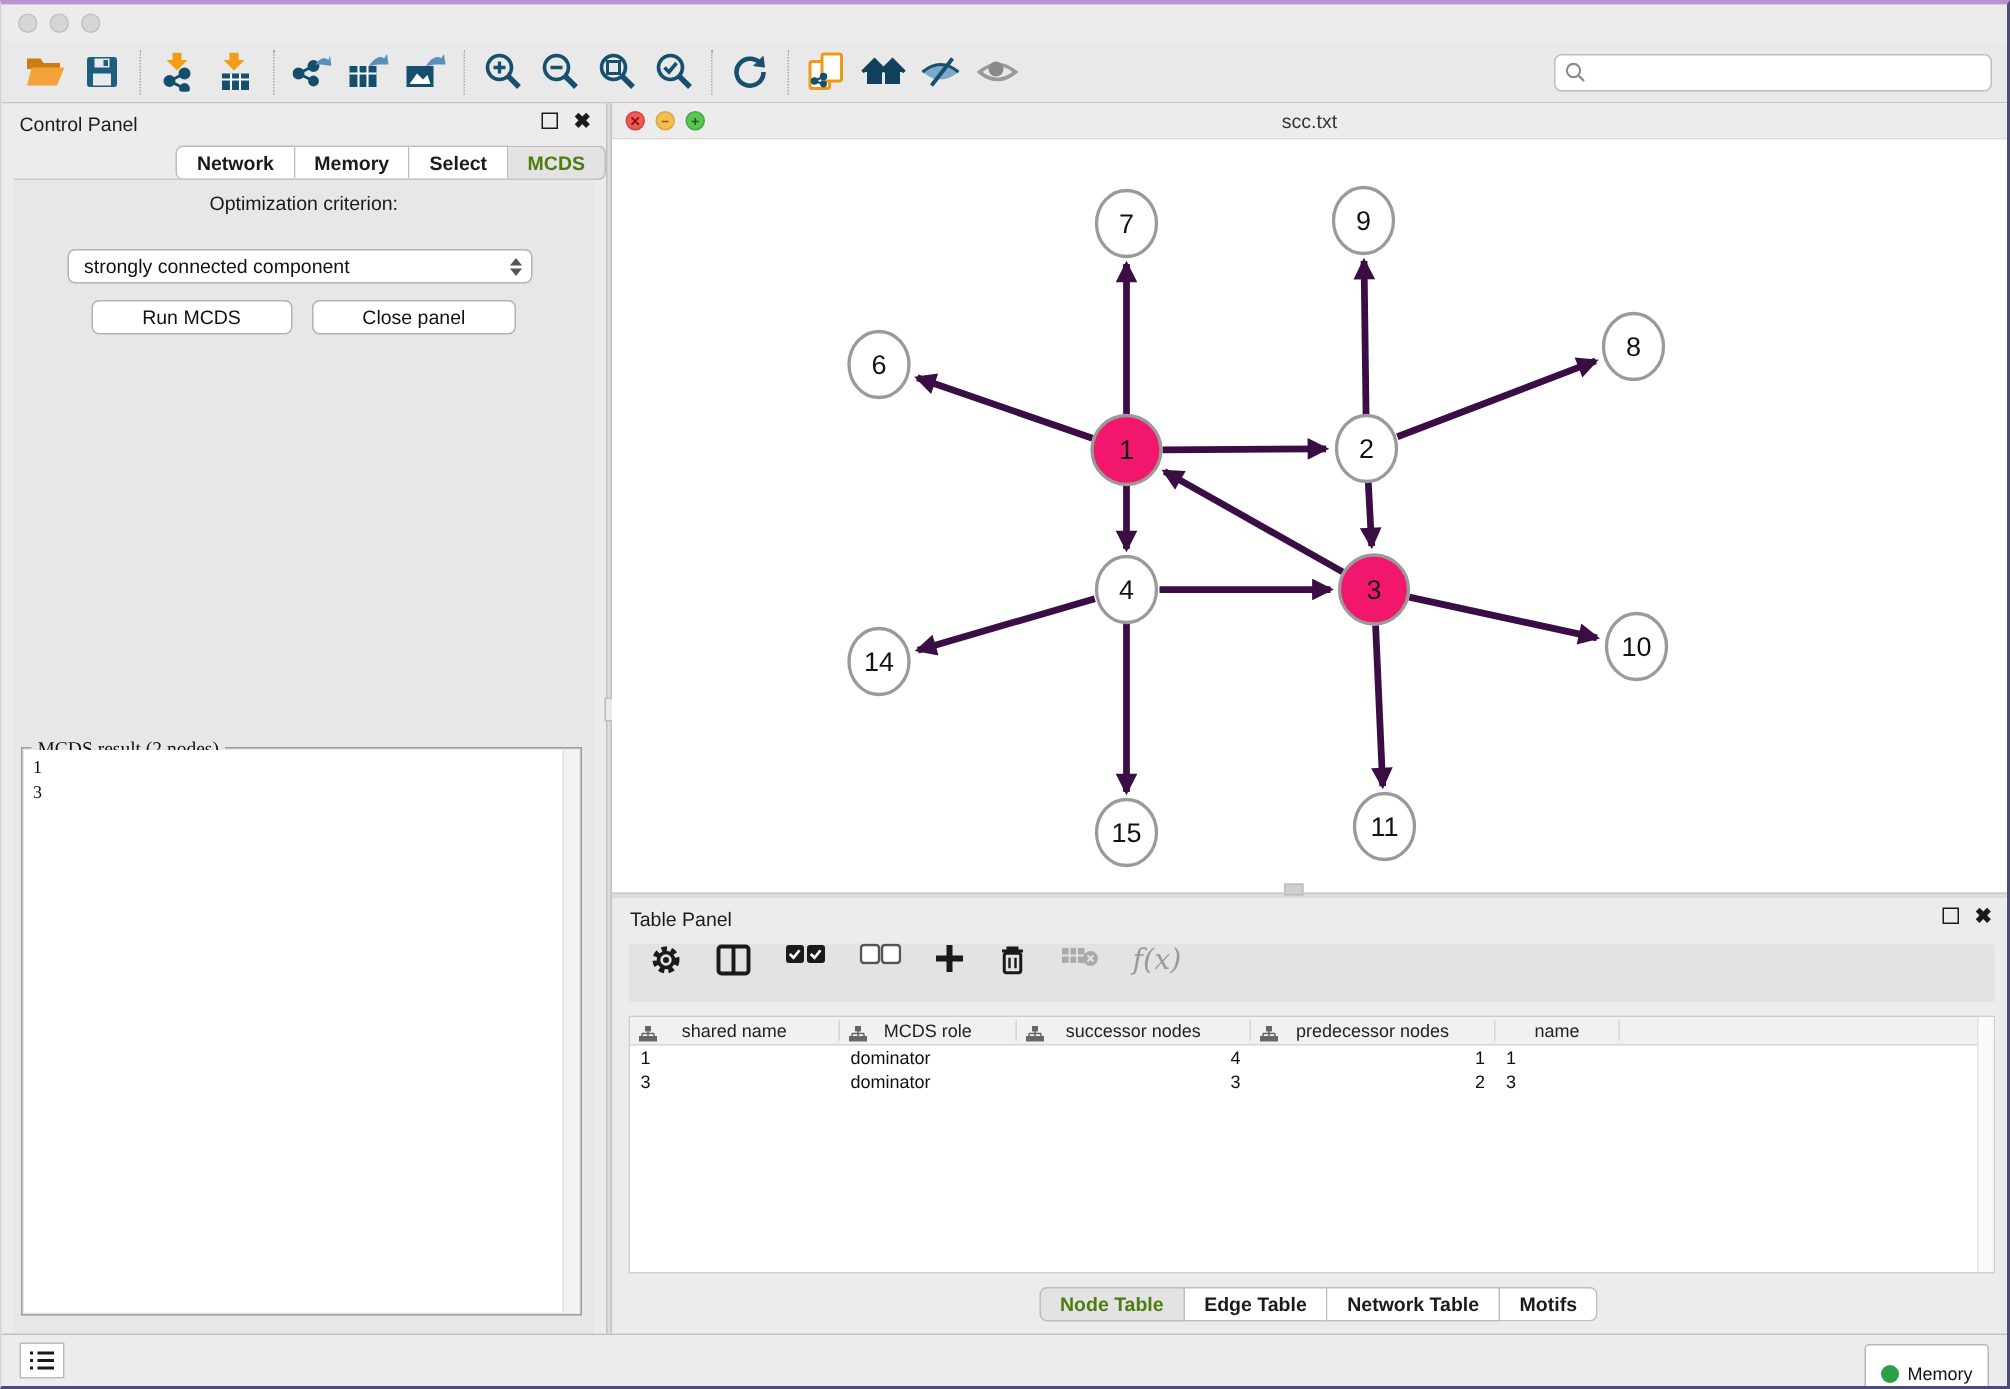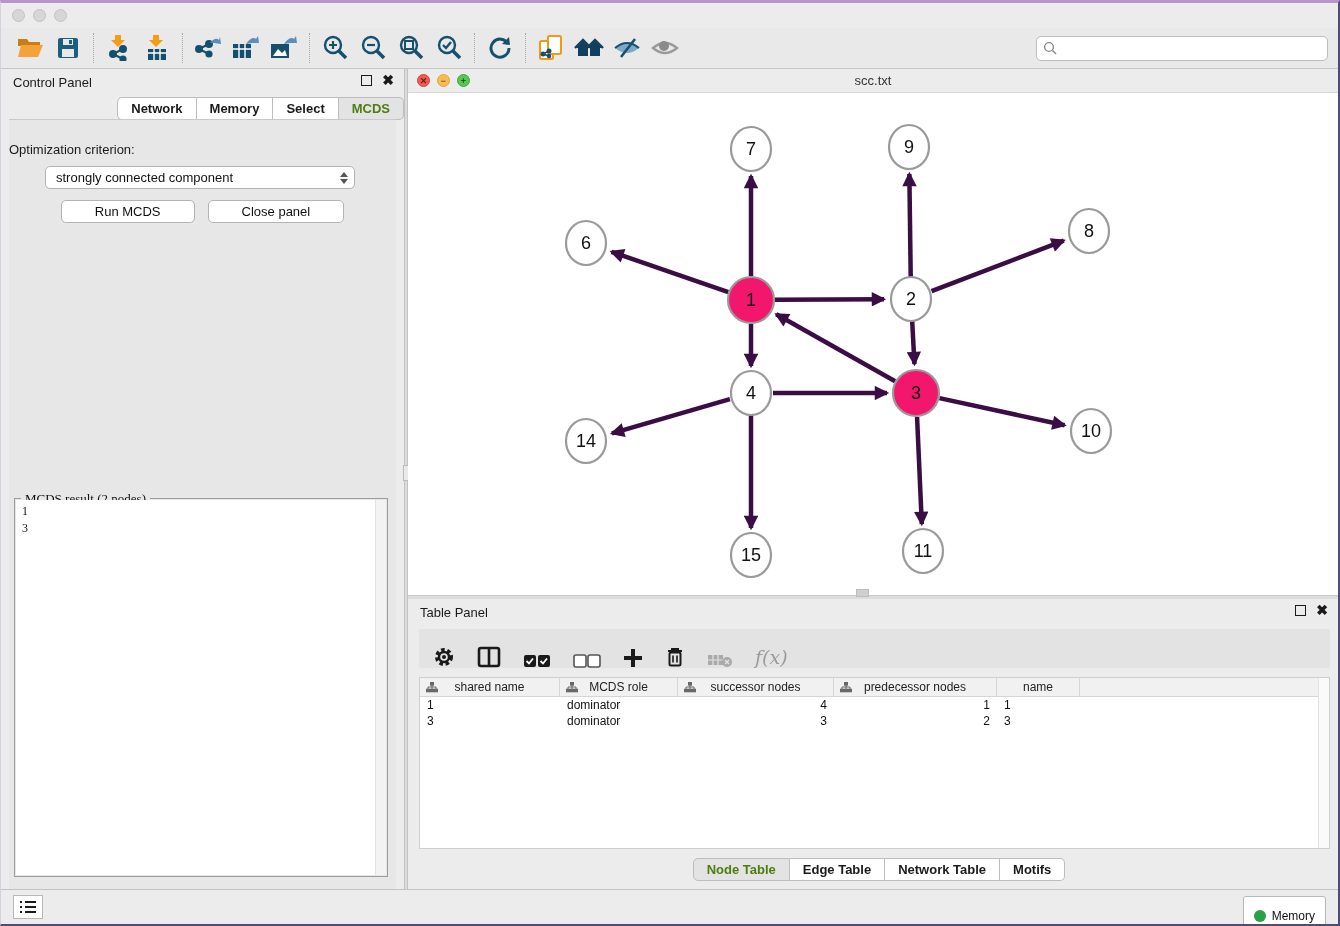--- a/index.html
+++ b/index.html
@@ -38,21 +38,21 @@
 
   .seg { display:flex; justify-content:flex-end; }
   .seg .tab { background:#fff; border:1px solid #bdbdbd; border-left:none; padding:3px 13px;
     font-size:13px; font-weight:600; color:#1a1a1a; }
   .seg .tab:first-child { border-left:1px solid #bdbdbd; border-radius:5px 0 0 5px; }
   .seg .tab:last-child { border-radius:0 5px 5px 0; }
   .seg .tab.active { background:#e3e3e3; color:#4d7c0f; }
 
   .cp-content { position:absolute; left:8px; right:8px; top:50px; bottom:0; background:#e7e7e7;
     border-top:1px solid #c9c9c9; }
-  .opt-label { text-align:left; margin-top:22px; font-size:13px; color:#1a1a1a; }
+  .opt-label { text-align:center; margin-top:8px; font-size:13px; color:#1a1a1a; }
   .select { position:absolute; left:36px; right:41px; top:46px; height:23px; background:#fff;
     border:1px solid #b3b3b3; border-radius:5px; display:flex; align-items:center;
     padding:0 6px 0 10px; font-size:13px; color:#111;justify-content:center; }
   .stepper { margin-left:auto; display:flex; flex-direction:column; gap:2px; align-items:center; }
   .tri-up { width:0; height:0; border-left:4px solid transparent; border-right:4px solid transparent; border-bottom:5px solid #555; }
   .tri-dn { width:0; height:0; border-left:4px solid transparent; border-right:4px solid transparent; border-top:5px solid #555; }
   .btnrow { position:absolute; left:0; right:0; top:80px; display:flex; justify-content:center; gap:13px; }
   .btn { background:#fff; border:1px solid #b3b3b3; border-radius:5px; font-size:13px; padding:3px 33px; color:#111; }
 
   .groupbox { position:absolute; left:5px; right:8px; top:378px; bottom:12px; border:1px solid #9c9c9c;font-family:Liberation Serif, serif; }
@@ -75,26 +75,26 @@
   .mac-group { position:absolute; left:9px; top:5px; display:flex; gap:7px; }
   .mac { width:13px; height:13px; border-radius:50%; font-size:9px; font-weight:bold; display:flex; align-items:center; justify-content:center; }
   .mac.red { background:#ee5c55; border:1px solid #ce453c; color:#7d1713; }
   .mac.yellow { background:#f5bd4f; border:1px solid #dda83d; color:#8a5d10; }
   .mac.green { background:#5ac454; border:1px solid #43a83e; color:#1a5e17; }
   .net-canvas { position:absolute; left:0; right:0; top:24px; bottom:0; background:#fff; }
 
   
   .table-panel { position:absolute; left:407px; right:0; top:596px; bottom:35px; background:#ececec; }
   .tp-toolbar { position:absolute; left:11px; right:8px; top:30px; height:39px; background:#e3e3e3;
-    border-radius:2px; display:flex; align-items:flex-end; gap:22px; padding:0 14px; }
+    border-radius:2px; display:flex; align-items:flex-start; gap:22px; padding:0 14px; }
   .tp-icon { display:flex; align-items:center; justify-content:center; }
   .fx { font-family:"DejaVu Serif", serif; font-style:italic; font-size:19px; color:#9a9a9a; }
 
   .dtable { position:absolute; left:11px; right:8px; top:78px; bottom:40px; background:#fff; border:1px solid #cfcfcf; }
-  .thead { display:flex; height:19px; background:#f1f1f1; border-bottom:1px solid #d6d6d6; }
+  .thead { display:flex; height:19px; background:#f1f1f1; border-bottom:1px solid #d6d6d6;align-items:center; }
   .th { position:relative; display:flex; align-items:center; justify-content:center; font-size:12px; color:#222;
     border-right:1px solid #d6d6d6; }
   .th .sort-ic { position:absolute; left:6px; top:4px; }
   .tr { display:flex; height:16px; }
   .td { font-size:12px; color:#111; padding:0 7px; line-height:16px; overflow:hidden; }
   .t-scroll { position:absolute; right:0; top:0; bottom:0; width:11px; background:#fafafa; border-left:1px solid #e3e3e3; }
 
   .tp-tabs { position:absolute; left:0; right:12px; bottom:8px; display:flex; justify-content:center;margin-left:24px; }
 
   

